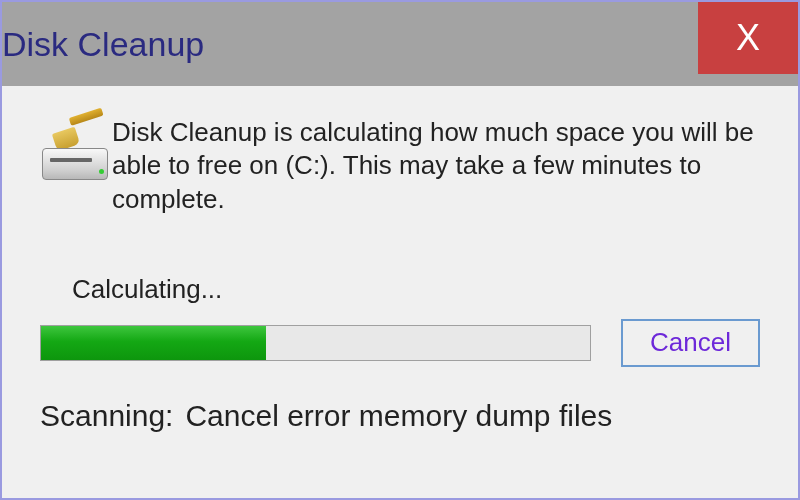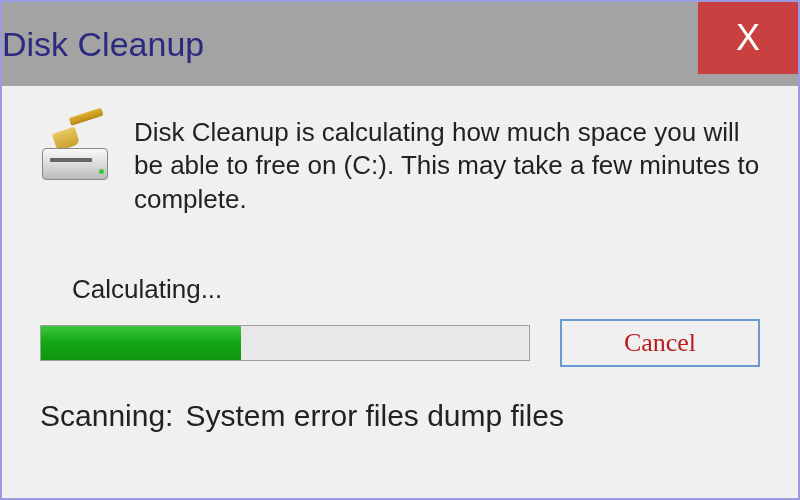--- a/index.html
+++ b/index.html
@@ -56,21 +56,20 @@
     .content {
       flex: 1;
       padding: 30px 38px 20px 38px;
       background: #f0f0f0;
       display: flex;
       flex-direction: column;
     }
     .message-row {
       display: flex;
       align-items: flex-start;
-      gap: 22px;
       margin-bottom: 58px;
     }
     .icon-wrap {
       width: 72px;
       height: 64px;
       flex-shrink: 0;
       position: relative;
       margin-top: 6px;
     }
     .drive-body {
@@ -149,31 +148,31 @@
       overflow: hidden;
     }
     .progress-fill {
       position: absolute;
       left: 0;
       top: 0;
       height: 100%;
       background: linear-gradient(180deg, #3ec63e 0%, #14a814 45%, #0d960d 100%);
     }
     .cancel-btn {
-      width: 200px;
+      width: 139px;
       height: 48px;
       background: #f0f0f0;
       border: 2px solid #6a9ad0;
       font-size: 26px;
-      color: #b91c1c;
+      color: #6d28d9;
       cursor: pointer;
       display: flex;
       align-items: center;
       justify-content: center;
-      font-family: Liberation Serif, serif;
+      font-family: Liberation Sans, sans-serif;
     }
     .scanning-row {
       font-size: 30px;
       color: #222;
       display: flex;
       gap: 12px;
     }
   </style>
 </head>
 <body>
@@ -204,18 +203,18 @@
 
     <div class="progress-row">
       <div class="progress-bar">
         <div class="progress-fill" style="width:41%"></div>
       </div>
       <button class="cancel-btn">Cancel</button>
     </div>
 
     <div class="scanning-row">
       <span>Scanning:</span>
-      <span>System error files dump files</span>
+      <span>Cancel error memory dump files</span>
     </div>
 
   </div>
 
 </div>
 
 </body></html>

